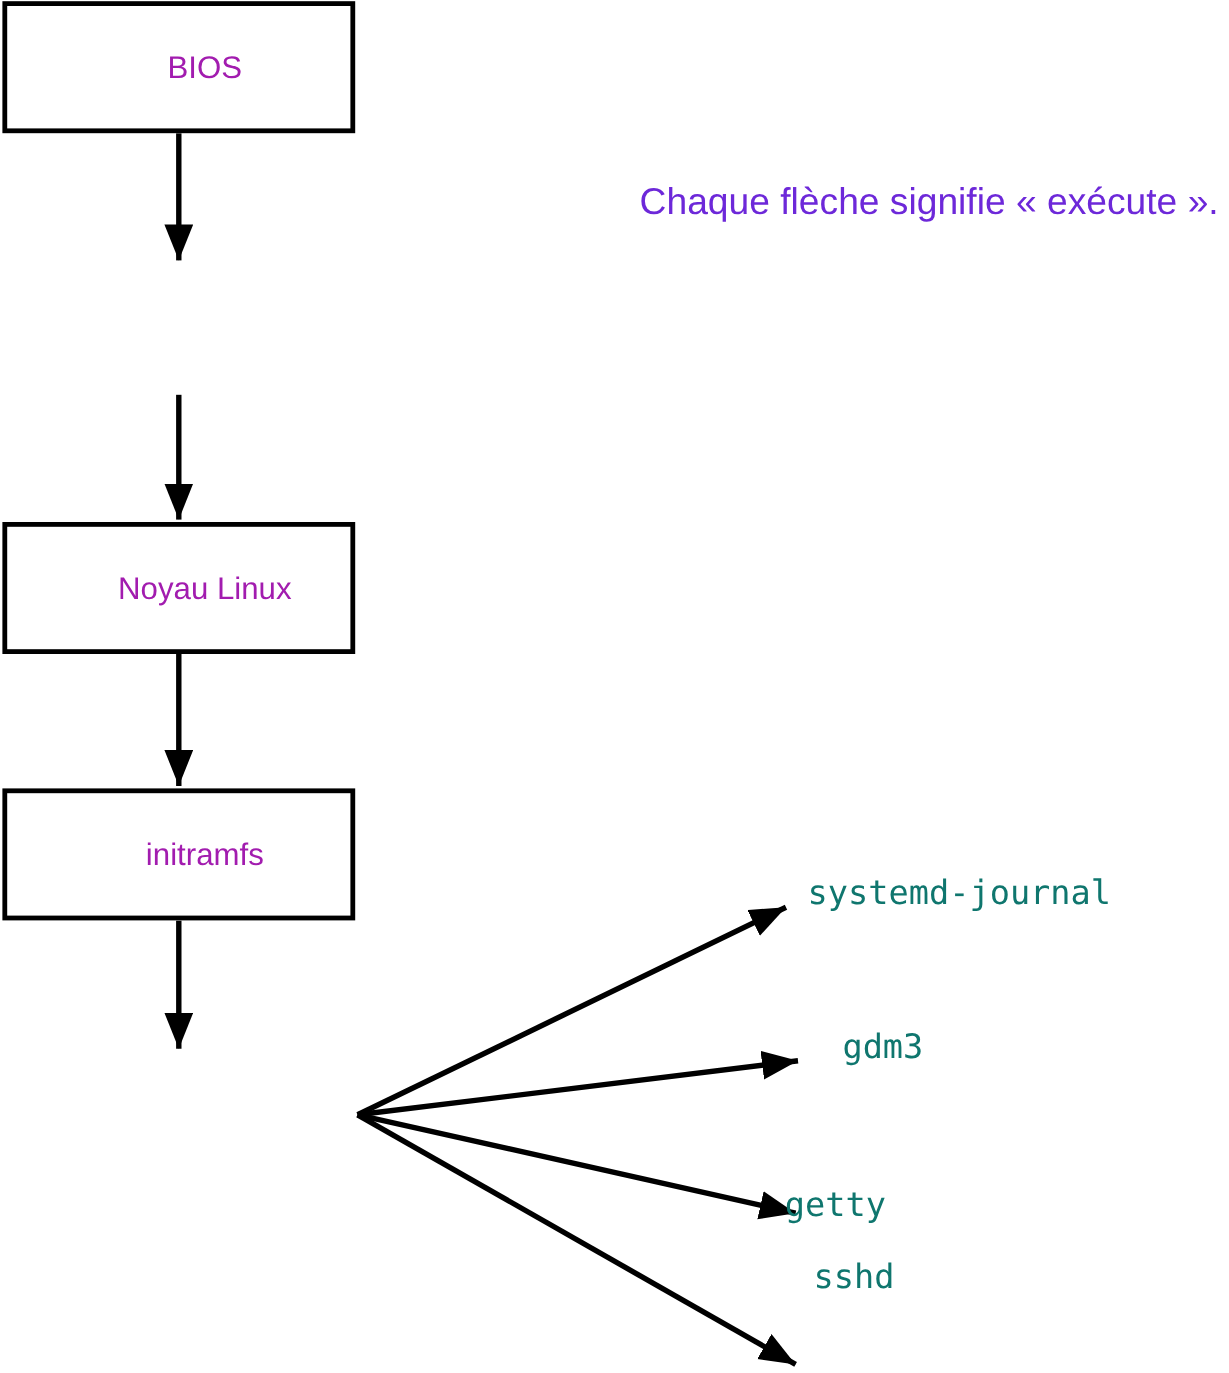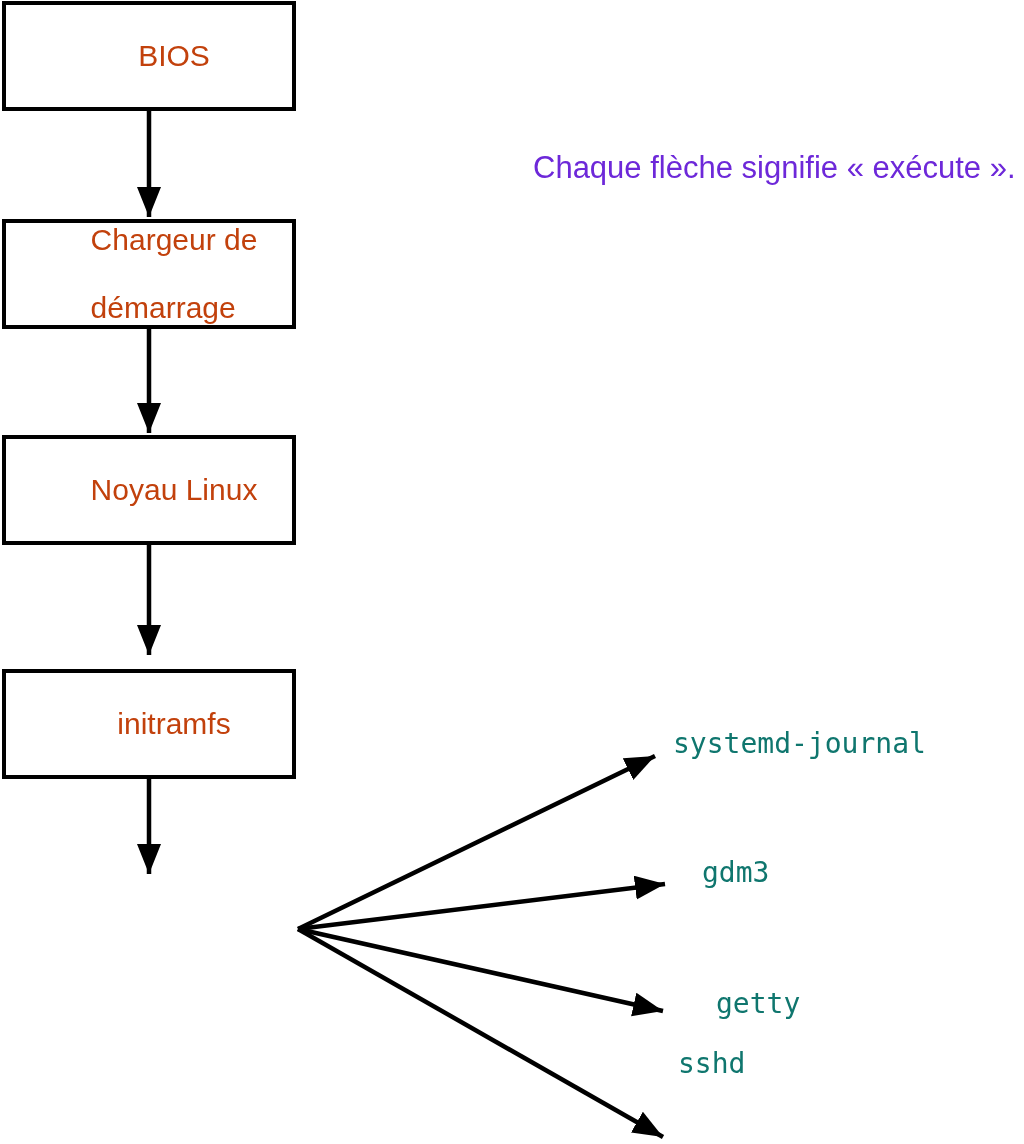--- a/index.html
+++ b/index.html
@@ -24,23 +24,23 @@
     width:294px;
     height:110px;
     border:4px solid #000000;
     background:#ffffff;
     display:flex;
     align-items:center;
     justify-content:center;
   }
   .node-label {
     display:inline-block;
-    font-size:30px;
+    font-size:26px;
     line-height:34px;
-    color:#c2410c;
+    color:#a21caf;
     text-align:left;          
     white-space:pre;
   }
   .node--center .node-label { text-align:center; }
   .proc-label {
     position:absolute;
     font-family:"DejaVu Sans Mono", "Liberation Mono", monospace;
     font-size:28px;
     line-height:28px;
     color:#0f766e;
@@ -79,38 +79,32 @@
   </svg>
 
   <div class="note">Chaque flèche signifie « exécute ».</div>
 
   <div class="node node--center" style="top:1px;">
     <div class="node-label">
       <span>BIOS</span>
     </div>
   </div>
 
-  <div class="node" style="top:219px;">
-    <div class="node-label">
-      <span>Chargeur de</span><br>
-      <span>démarrage</span>
-    </div>
-  </div>
 
   <div class="node node--center" style="top:435px;">
     <div class="node-label">
       <span>Noyau Linux</span>
     </div>
   </div>
 
-  <div class="node node--center" style="top:657px;margin-top:12px;">
+  <div class="node node--center" style="top:657px;">
     <div class="node-label">
       <span>initramfs</span>
     </div>
   </div>
 
 
   <div class="proc-label" style="left:673px; top:730px;">systemd-journal</div>
   <div class="proc-label" style="left:702px; top:859px;">gdm3</div>
-  <div class="proc-label" style="left:716px; top:990px;text-align:center;">getty</div>
+  <div class="proc-label" style="left:654px; top:990px;text-align:center;">getty</div>
   <div class="proc-label" style="left:678px; top:1050px;">sshd</div>
 
 </div>
 
 </body></html>

